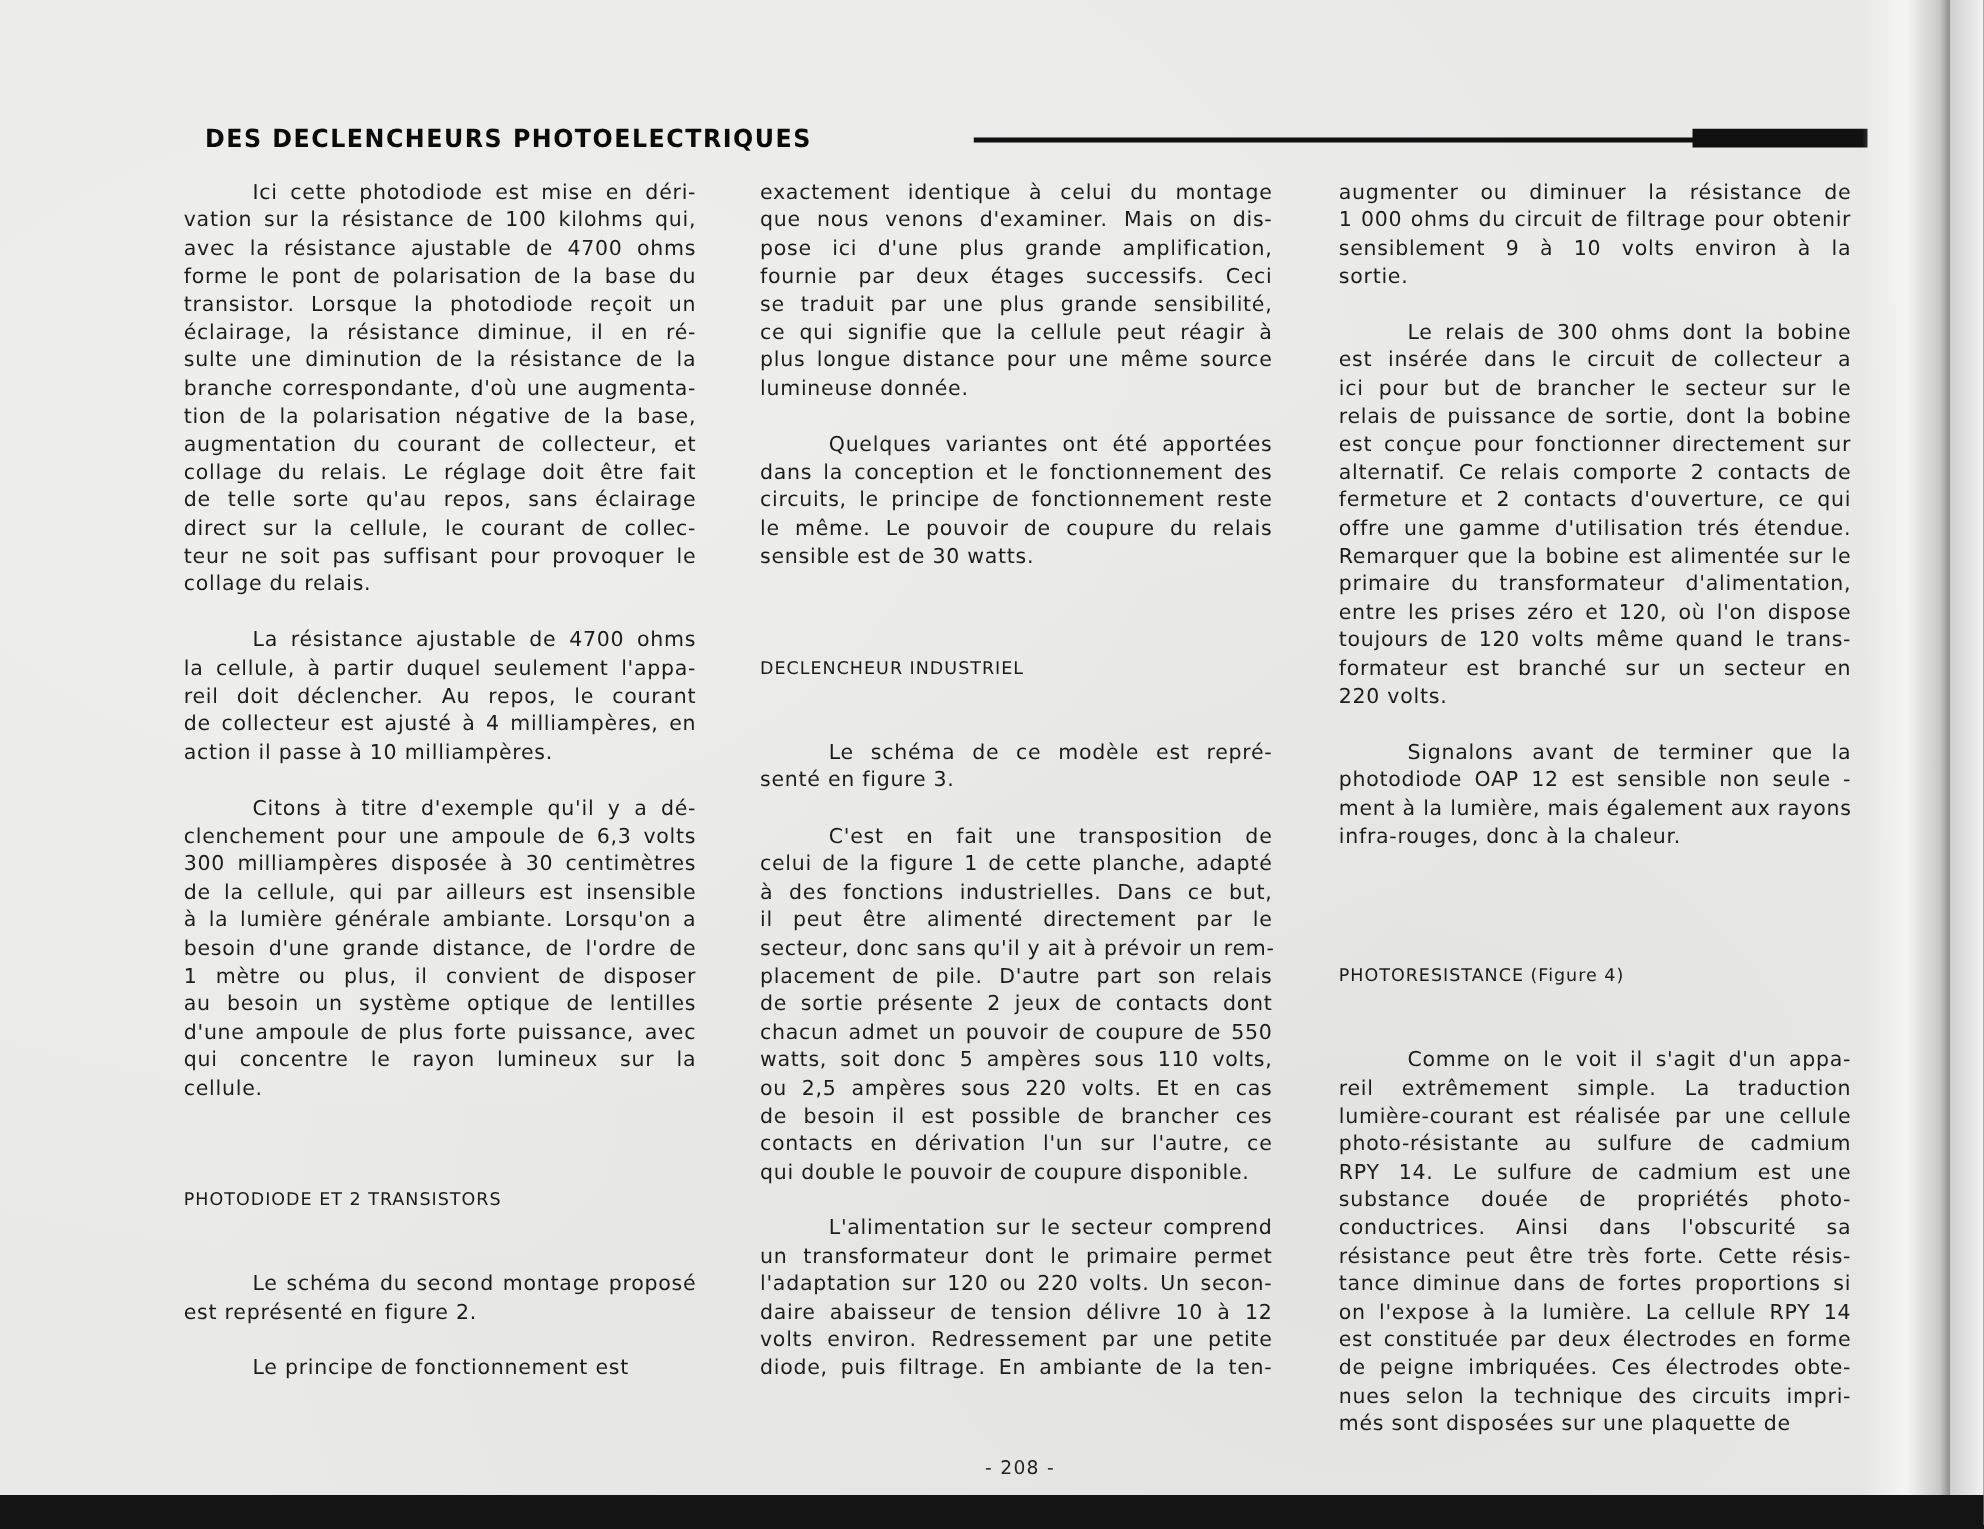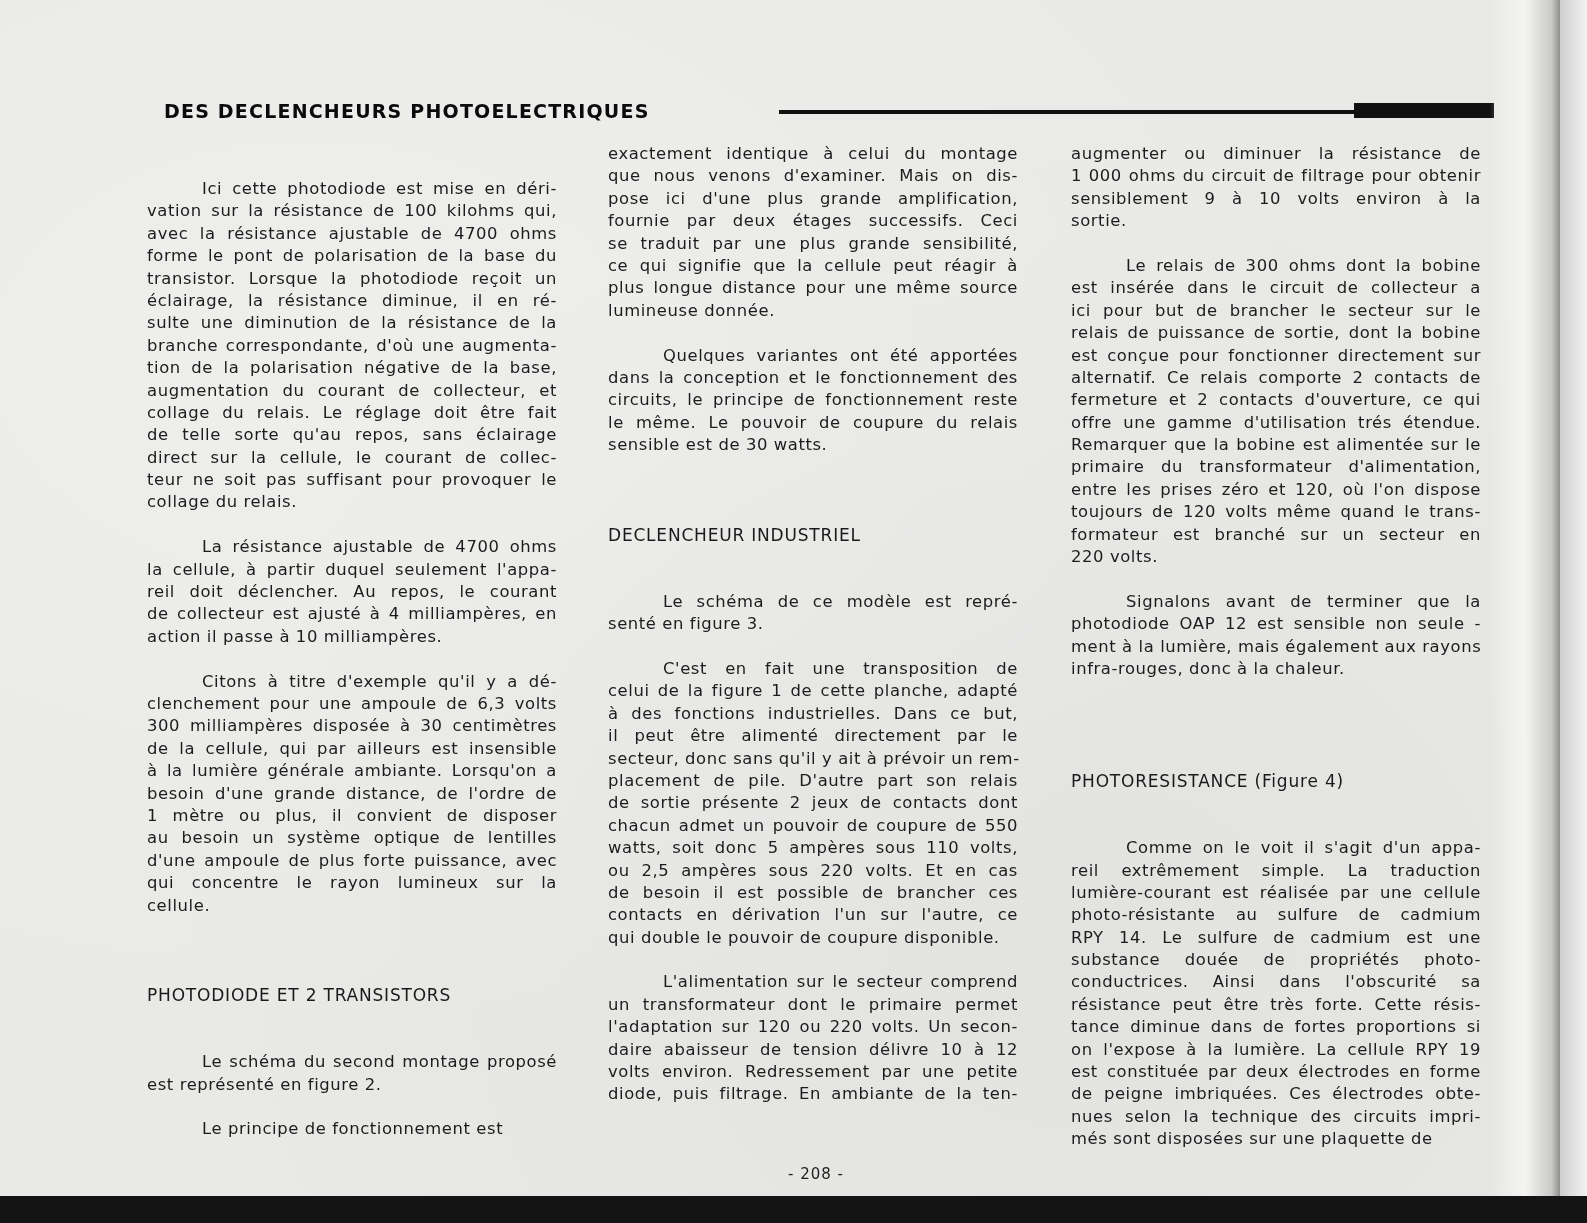--- a/index.html
+++ b/index.html
@@ -40,33 +40,33 @@
     position: absolute; left: 615px; top: 10px; width: 580px; height: 4px; background: #111;
   }
   .header-bar {
     position: absolute; left: 1190px; top: 3px; width: 140px; height: 15px; background: #111;
   }
   .col {
     position: absolute; top: 143px; width: 410px;
     font-family: "DejaVu Sans", sans-serif; font-size: 16.4px; color: #1c1c1c;
     letter-spacing: 0.6px;
   }
-  .col1 { left: 147px; margin-top: 35px; }
+  .col1 { left: 147px; }
   .col2 { left: 608px; }
   .col3 { left: 1071px; width: 410px; }
   .line {
     display: block; height: 22.4px; line-height: 22.4px;
     text-align: justify; text-align-last: justify; white-space: nowrap; overflow: visible;
   }
   .line.last { text-align-last: left; }
   .line.indent { padding-left: 55px; }
   .gap { height: 22.4px; }
   .subhead {
     display: block; height: 22.4px; line-height: 22.4px;
-    font-size: 17px; letter-spacing: 0.8px; color: #1a1a1a; white-space: nowrap;
+    font-size: 14px; letter-spacing: 0.8px; color: #1a1a1a; white-space: nowrap;
   }
   .folio {
     position: absolute; left: 756px; top: 1165px; font-size: 15px; color: #222;
     letter-spacing: 1px;
     margin-left: 32px;
   }
 </style>
 </head>
 <body>
 
@@ -228,21 +228,21 @@
       <div>
         <span class="line indent">Comme on le voit il s'agit d'un appa-</span>
         <span class="line">reil extrêmement simple. La traduction</span>
         <span class="line">lumière-courant est réalisée par une cellule</span>
         <span class="line">photo-résistante au sulfure de cadmium</span>
         <span class="line">RPY 14. Le sulfure de cadmium est une</span>
         <span class="line">substance douée de propriétés photo-</span>
         <span class="line">conductrices. Ainsi dans l'obscurité sa</span>
         <span class="line">résistance peut être très forte. Cette résis-</span>
         <span class="line">tance diminue dans de fortes proportions si</span>
-        <span class="line">on l'expose à la lumière. La cellule RPY 19</span>
+        <span class="line">on l'expose à la lumière. La cellule RPY 14</span>
         <span class="line">est constituée par deux électrodes en forme</span>
         <span class="line">de peigne imbriquées. Ces électrodes obte-</span>
         <span class="line">nues selon la technique des circuits impri-</span>
         <span class="line last">més sont disposées sur une plaquette de</span>
       </div>
     </div>
 
   <div class="folio">- 208 -</div>
   <div class="page-curl"></div>
 </div>

